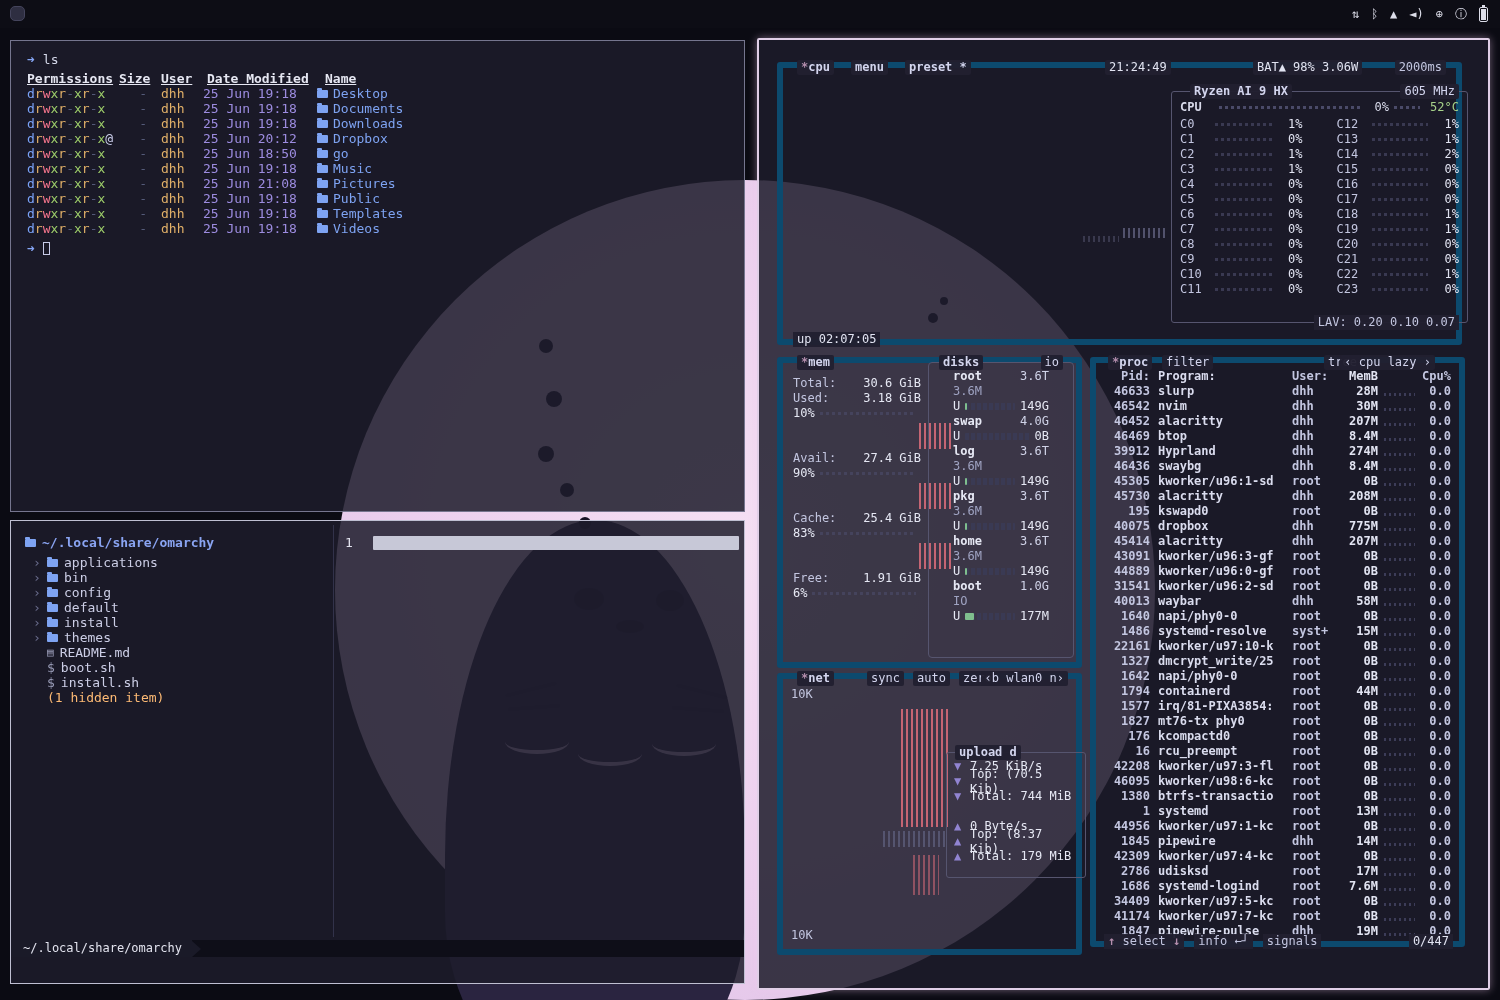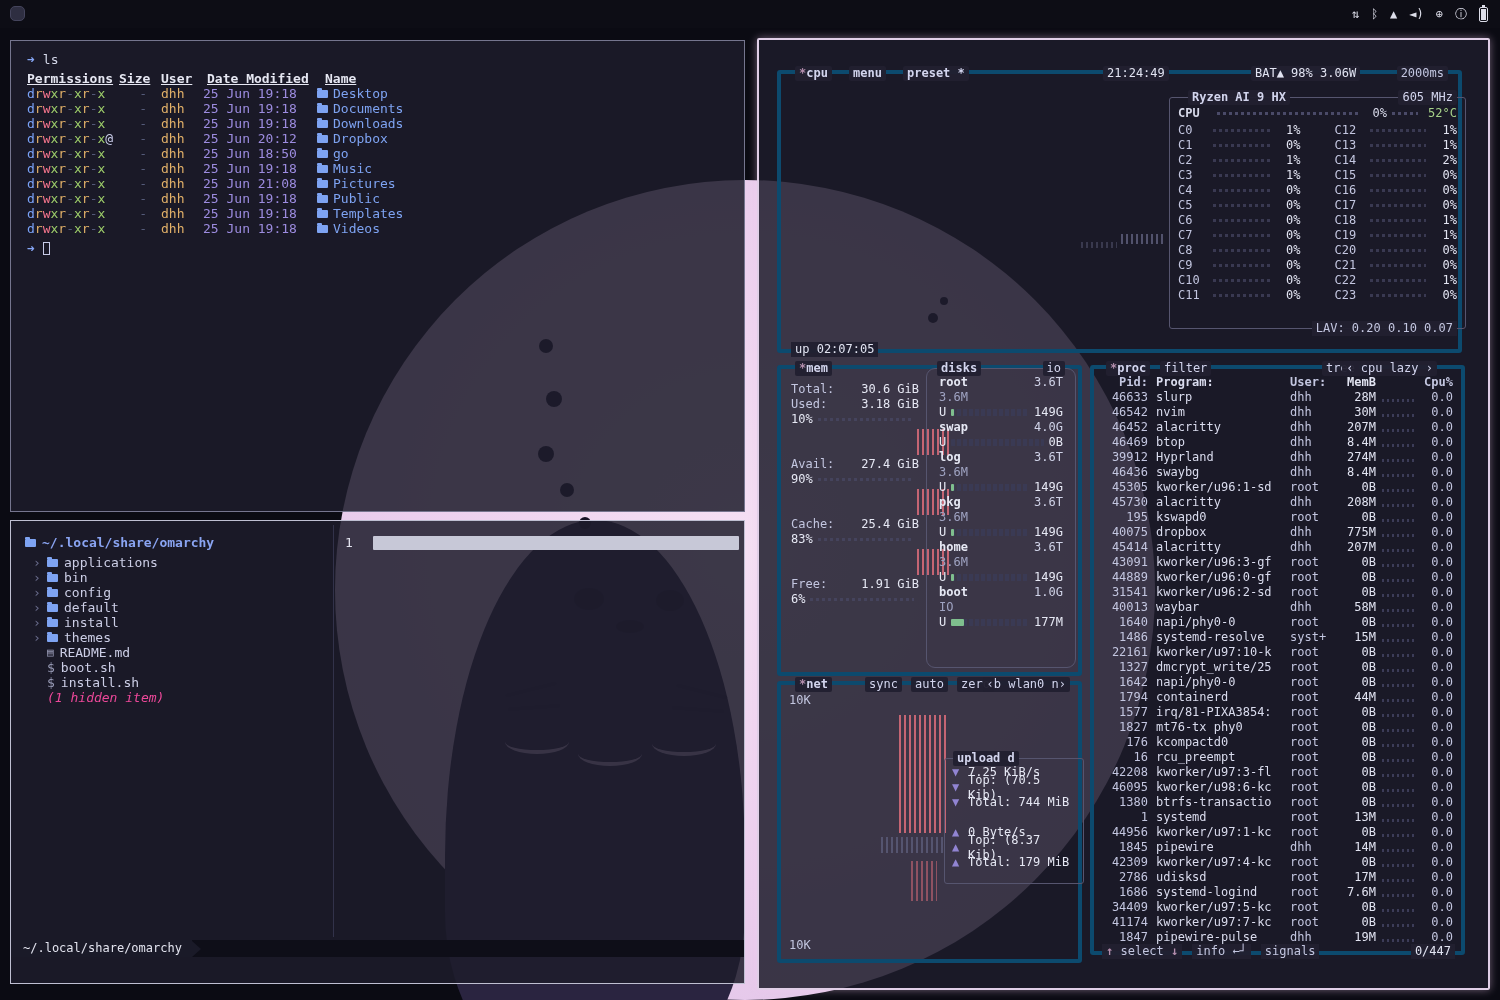--- a/index.html
+++ b/index.html
@@ -65,28 +65,28 @@
   .fm-header { position:absolute; left:14px; top:14px; display:flex; align-items:center; gap:6px; color:#8aa4f2; font-weight:bold; }
   .fm-count { position:absolute; left:334px; top:14px; color:#e3e4ef; }
   .fm-selbar { position:absolute; left:362px; top:15px; width:366px; height:14px; background:#c7c8d7; border-radius:1px; }
   .fm-divider { position:absolute; left:322px; top:4px; bottom:46px; width:1px; background:#32324a; }
   .fm-tree { position:absolute; left:22px; top:34px; width:290px; }
   .tree-row { display:flex; align-items:center; gap:6px; height:15px; color:#ccCEe6; color:#cccee6; cursor:default; }
   .tree-row .chev { color:#6a6d8d; width:8px; }
   .tree-row .pad { width:8px; }
   .doc-icon { color:#9a9db8; font-size:11px; }
   .script-icon { color:#9a9db8; }
-  .hidden-note { color:#ec4899; font-style:italic; height:15px; display:flex; align-items:center; padding-left:14px; }
+  .hidden-note { color:#fdba74; height:15px; display:flex; align-items:center; padding-left:14px; }
   .fm-status { position:absolute; left:0; right:0; bottom:26px; height:17px; background:#0e0e18; display:flex; align-items:center; }
   .fm-pill { background:#1a1a28; color:#e3e4ef; font-size:12px; height:17px; display:flex; align-items:center; padding:0 10px 0 12px; }
   .fm-pill-arrow { width:0; height:0; border-top:8.5px solid transparent; border-bottom:8.5px solid transparent; border-left:9px solid #1a1a28; }
 
   
   .btop { position:absolute; inset:0; font-size:12px; line-height:15px; }
-  .box { position:absolute; border:4px solid #0c4a6e; border-radius:3px;margin-top:8px; }
+  .box { position:absolute; border:6px solid #0c4a6e; border-radius:3px; }
   .btitle { position:absolute; top:-8px; background:rgba(33,31,48,0.96); padding:0 4px; color:#d3d5ee;
             font-weight:bold; white-space:nowrap; border-radius:2px; }
   .btitle .star { color:#b48ead; }
   .bfoot { position:absolute; bottom:-8px; background:rgba(33,31,48,0.96); padding:0 4px; white-space:nowrap; color:#c3c6e0; }
   .dotline { flex:1; height:3px; align-self:center; margin:0 5px;
              background-image:repeating-linear-gradient(90deg,#4a4a68 0 3px,transparent 3px 6px); }
   .dotline.dim { opacity:.65; }
   .vgraph { background-image:repeating-linear-gradient(90deg,#d46a78 0 2px,transparent 2px 5px); opacity:.9; }
   .vgraph.gray { background-image:repeating-linear-gradient(90deg,#585874 0 2px,transparent 2px 5px); }
 
@@ -100,21 +100,21 @@
   .core-pct { width:26px; text-align:right; color:#e2e4f2; }
   .temp { color:#a6d189; }
 
   
   .mem-stats { position:absolute; left:10px; top:13px; width:128px; }
   .m-row { display:flex; justify-content:space-between; height:15px; color:#c3c6e0; }
   .m-row .val { color:#e6e8f4; }
   .m-pct { display:flex; height:15px; align-items:center; color:#e6e8f4; }
   .mem-gap { height:30px; position:relative; }
   .mem-gap .vgraph { position:absolute; right:-32px; top:2px; width:34px; height:26px; }
-  .disk-box { position:absolute; left:145px; top:-1px; right:2px; bottom:4px; border:1px solid #56556f; border-radius:9px; padding:6px 12px; }
+  .disk-box { position:absolute; left:145px; top:-1px; right:2px; bottom:4px; border:1px solid #56556f; border-radius:4px; padding:6px 24px; }
   .d-row { display:flex; height:15px; align-items:center; }
   .d-name { font-weight:bold; color:#e6e8f4; }
   .d-size { margin-left:auto; color:#d0d3e8; }
   .d-free { color:#9fa3c2; }
   .d-u { display:flex; height:15px; align-items:center; color:#e6e8f4; }
   .bar { position:relative; flex:1; height:7px; margin:0 5px; border-radius:1px;
          background-image:repeating-linear-gradient(90deg,#3a3a54 0 4px,transparent 4px 6px); }
   .bar .fill { position:absolute; left:0; top:0; bottom:0; background:#7fbf8e; border-radius:1px; }
   .d-used { color:#e6e8f4; }
 
@@ -122,21 +122,21 @@
   .net-scale { position:absolute; left:8px; color:#c3c6e0; }
   .net-graph { position:absolute; }
   .net-sub { position:absolute; left:163px; top:73px; width:140px; height:126px; border:1px solid #56556f; border-radius:3px; padding:6px 7px; }
   .n-row { display:flex; gap:6px; height:15px; align-items:center; color:#e6e8f4; }
   .n-arrow { color:#9184d2; width:10px; }
   .n-gap { height:15px; }
 
   
   .proc-head { display:flex; height:15px; padding:0 8px; color:#d8daee; font-weight:bold; margin-top:6px; }
   .proc-rows { }
-  .p-row { display:flex; height:15px; padding:0 8px; align-items:center; cursor:default; }
+  .p-row { display:flex; height:15px; padding:0 8px; align-items:center; cursor:default;font-weight:bold; }
   .p-pid { width:46px; text-align:right; color:#c3c6e0; flex:none; }
   .p-prog { width:134px; margin-left:8px; color:#dadcee; overflow:hidden; white-space:nowrap; flex:none; }
   .p-user { width:46px; color:#c3c6e0; flex:none; }
   .p-mem { width:40px; text-align:right; color:#e2e4f2; flex:none; }
   .p-dots { flex:1; height:3px; align-self:center; margin:6px 6px 0;
             background-image:repeating-linear-gradient(90deg,#3c3c58 0 2px,transparent 2px 5px); }
   .p-cpu { width:30px; text-align:right; color:#c3c6e0; flex:none; }
   .proc-footer-l { position:absolute; bottom:-8px; left:8px; display:flex; gap:10px; }
   .ftok { background:rgba(33,31,48,0.96); padding:0 4px; color:#c3c6e0; }
   .ftok b { color:#b48ead; }

